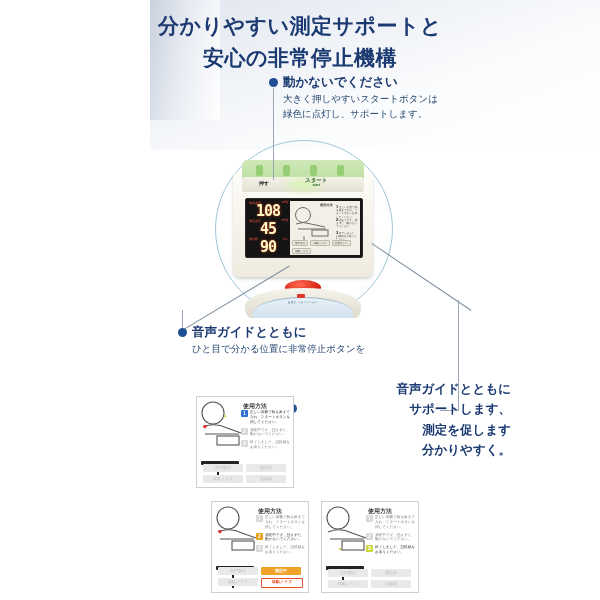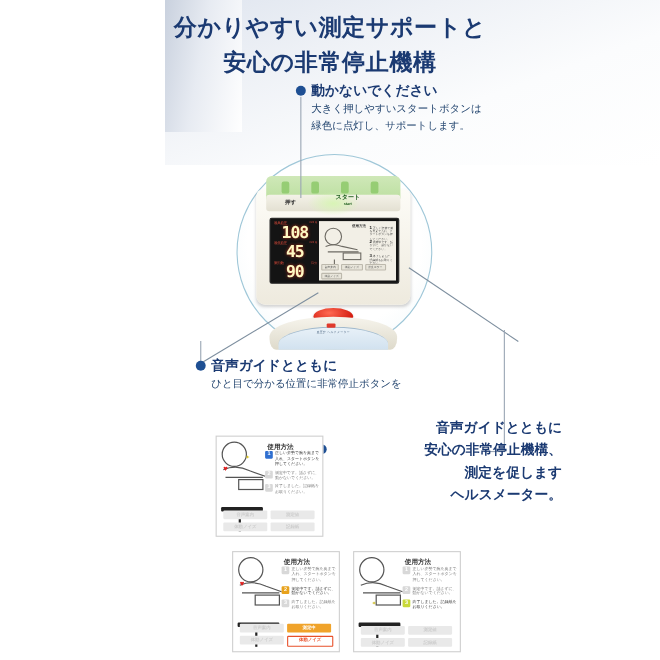--- a/index.html
+++ b/index.html
@@ -287,23 +287,23 @@
   <div class="callout" style="left:192px;top:324px;width:330px;">
     <div class="co-title">音声ガイドとともに</div>
     <div class="co-body">
       <div>ひと目で分かる位置に非常停止ボタンを</div>
     </div>
   </div>
 
   <div class="callout callout3" style="left:301px;top:379px;width:210px;text-align:right;">
     <div class="big">
       <div>音声ガイドとともに</div>
-      <div>安心の非常停止機構、</div>
+      <div>サポートします、</div>
       <div>測定を促します</div>
-      <div>ヘルスメーター。</div>
+      <div>分かりやすく。</div>
     </div>
   </div>
 
   <div class="panel" style="left:196px;top:396px;width:98px;height:92px;">
     <div class="p-hd">使用方法</div>
     <div class="p-fig">
       <svg viewBox="0 0 44 55" width="44" height="55">
         <circle cx="14" cy="13" r="11" fill="#fff" stroke="#555" stroke-width="1.1"></circle>
         <path d="M4 27 Q16 22 28 28 L42 33" fill="#fff" stroke="#555" stroke-width="1.1"></path>
         <path d="M6 34 L40 34" stroke="#555" stroke-width="1.1"></path>

